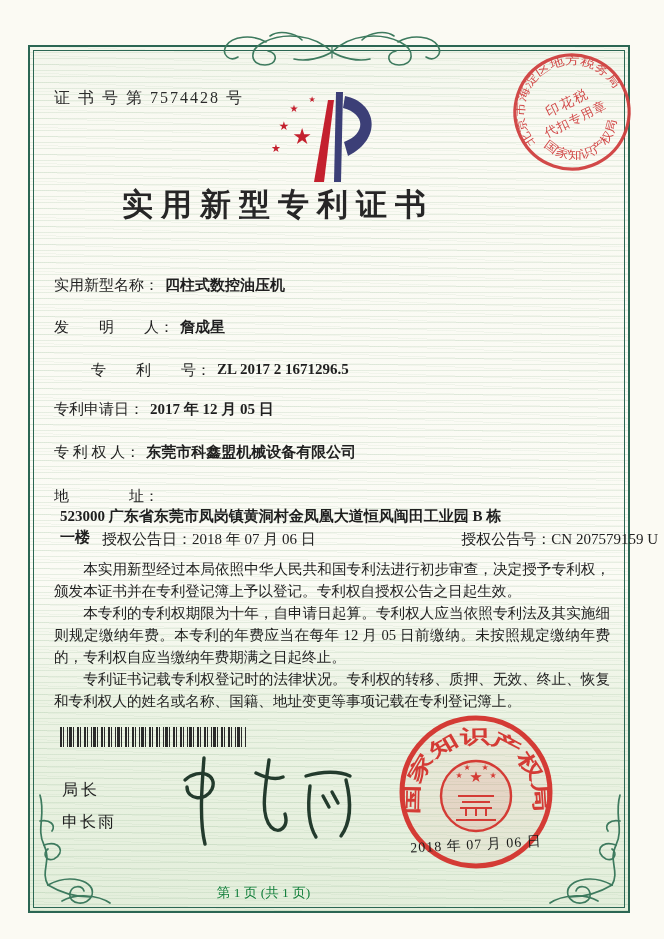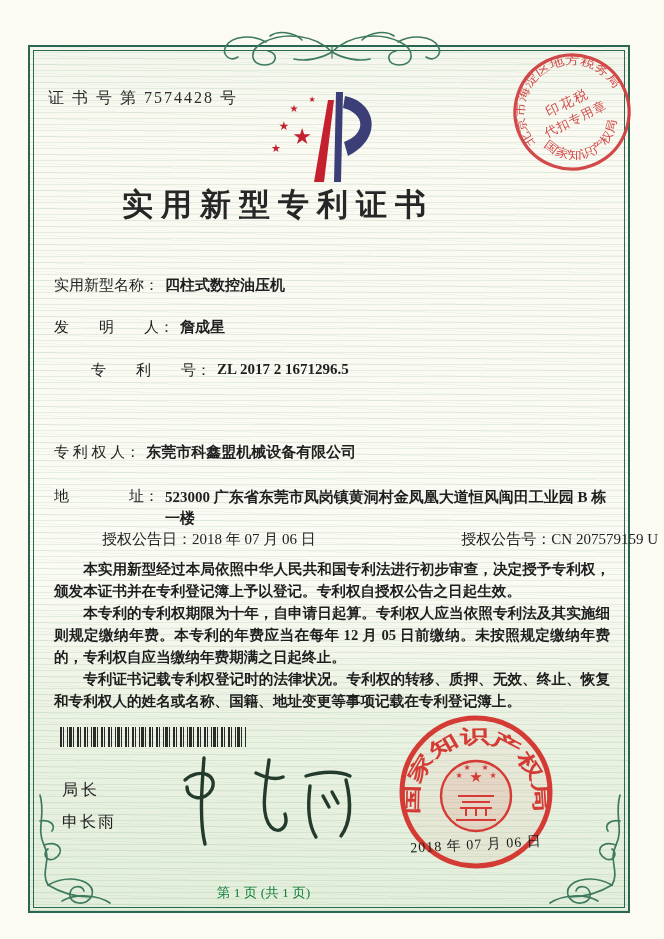--- a/index.html
+++ b/index.html
@@ -17,35 +17,35 @@
     content:""; position:absolute; inset:0;
     background:repeating-linear-gradient(0deg, rgba(120,168,122,0.16) 0 1px, transparent 1px 6px),
                repeating-linear-gradient(2deg, rgba(120,168,122,0.07) 0 1px, transparent 1px 9px);
     pointer-events:none;
   }
   .frame::after {
     content:""; position:absolute; inset:3px; border:1px solid #2b6653; pointer-events:none;
   }
 
   .abs { position:absolute; }
-  .cert-no { left:48px; top:88px; font-size:16px; letter-spacing:2px; color:#2b2b2b; }
+  .cert-no { left:54px; top:88px; font-size:16px; letter-spacing:2px; color:#2b2b2b; }
   .title { left:0; top:184px; width:556px; text-align:center; font-size:31px; font-weight:bold;
            letter-spacing:8px; color:#262626; }
 
   .row { left:54px; display:flex; font-size:15px; color:#1f1f1f;justify-content:center; }
   .row .lab { white-space:pre; flex:0 0 auto; }
   .row .val { margin-left:6px;font-weight:bold; }
   .addr-val { width:444px; line-height:21px; }
 
   .grant-row { left:54px; top:530px; width:556px; display:flex; font-size:15px;margin-left:48px; }
   .grant-right { margin-left:auto; }
 
   .paras { left:54px; top:558px; width:556px; font-size:14.6px; line-height:22px;
            text-align:justify; color:#1e1e1e; }
-  .paras p { text-indent:2em;font-weight:bold; }
+  .paras p { text-indent:2em; }
 
   .barcode { left:60px; top:727px; width:186px; height:20px;
     background:repeating-linear-gradient(90deg,
       #2a2a2a 0 2px, transparent 2px 3px, #2a2a2a 3px 4px, transparent 4px 7px,
       #2a2a2a 7px 8px, transparent 8px 9px, #2a2a2a 9px 12px, transparent 12px 13px,
       #2a2a2a 13px 14px, transparent 14px 17px, #2a2a2a 17px 19px, transparent 19px 20px,
       #2a2a2a 20px 21px, transparent 21px 24px);
   }
 
   .sig-title { left:62px; top:780px; font-size:16px; letter-spacing:3px; color:#202020;
@@ -129,25 +129,29 @@
     <span class="val">四柱式数控油压机</span>
   </div>
   <div class="abs row" style="top:318px;">
     <span class="lab">发　　明　　人：</span>
     <span class="val">詹成星</span>
   </div>
   <div class="abs row" style="top:361px;margin-left:37px;">
     <span class="lab">专　　利　　号：</span>
     <span class="val">ZL 2017 2 1671296.5</span>
   </div>
+  <div class="abs row" style="top:400px;">
+    <span class="lab">专利申请日：</span>
+    <span class="val">2017 年 12 月 05 日</span>
+  </div>
   <div class="abs row" style="top:443px;">
     <span class="lab">专 利 权 人：</span>
     <span class="val">东莞市科鑫盟机械设备有限公司</span>
   </div>
-  <div class="abs row" style="top:487px;">
+  <div class="abs row" style="top:487px;flex-direction:column;">
     <span class="lab">地　　　　址：</span>
     <span class="val addr-val">523000 广东省东莞市凤岗镇黄洞村金凤凰大道恒风闽田工业园 B 栋一楼</span>
   </div>
 
   <div class="abs grant-row">
     <span>
       <span>授权公告日：</span><span>2018 年 07 月 06 日</span>
     </span>
     <span class="grant-right">
       <span>授权公告号：</span><span>CN 207579159 U</span>

